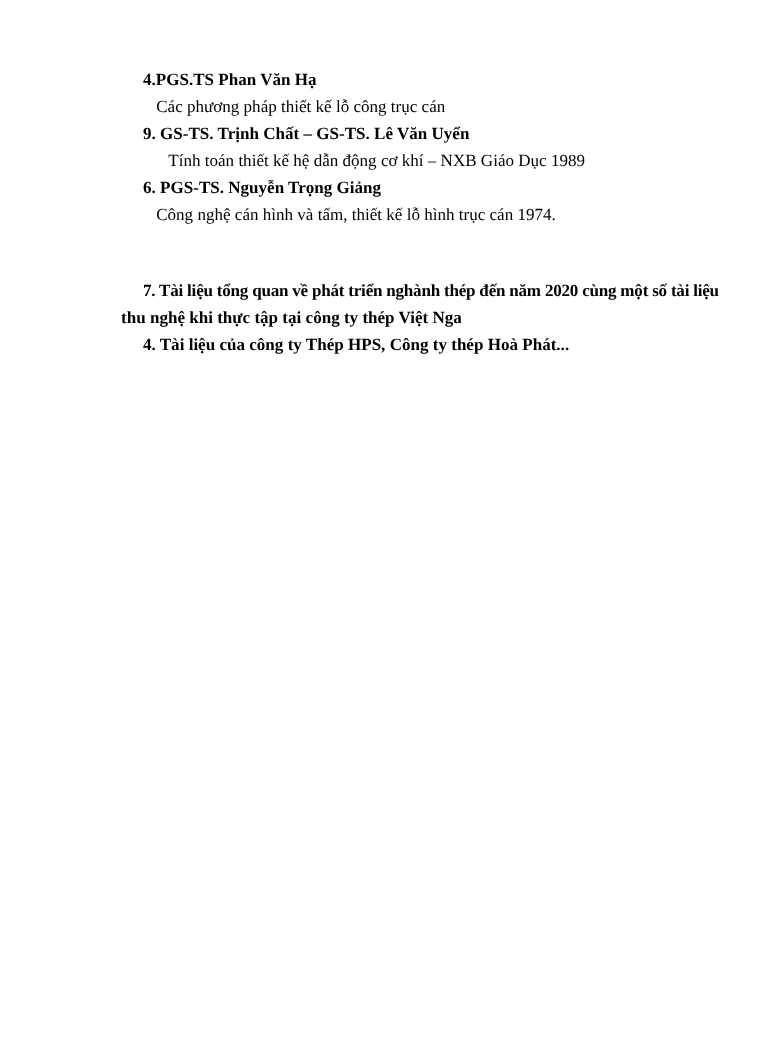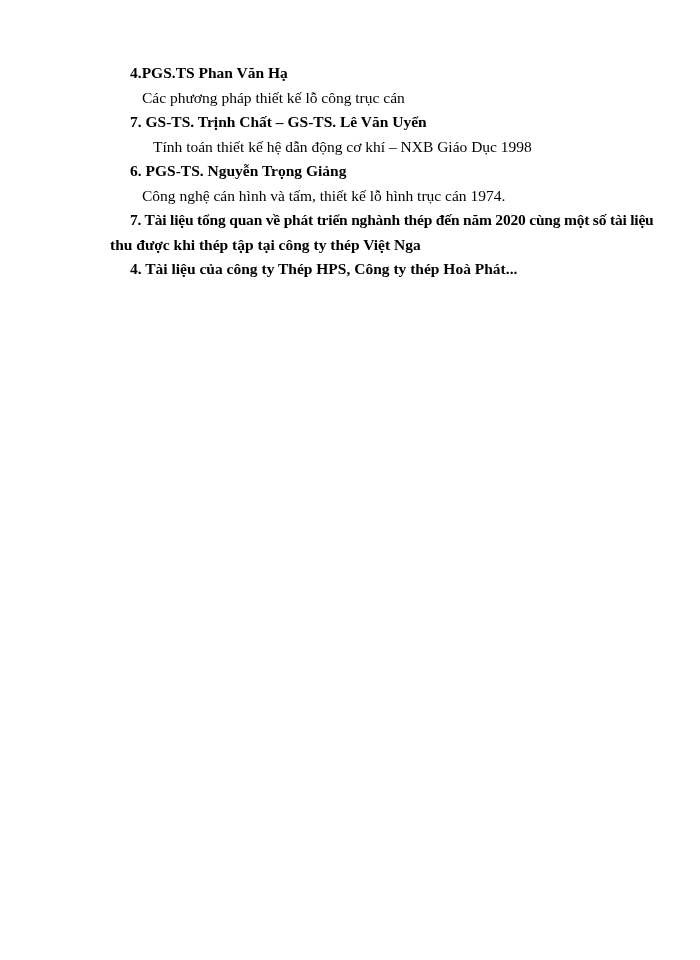--- a/index.html
+++ b/index.html
@@ -32,30 +32,31 @@
     white-space: nowrap;
   }
   .bold { font-weight: bold; }
   .indent { text-indent: 20px; }   
   .sub32 { padding-left: 32px; }   
   .sub43 { padding-left: 43px; }   
   .stretch {                        
     letter-spacing: -0.2px;
     text-align: justify;
     text-align-last: justify;
+    margin-top: 45px;
   }
 </style>
 </head>
 <body>
 
 <div class="page">
   <div class="references">
     <p class="line bold indent">4.PGS.TS Phan Văn Hạ</p>
     <p class="line sub32">Các phương pháp thiết kế lỗ công trục cán</p>
-    <p class="line bold indent">7. GS-TS. Trịnh Chất – GS-TS. Lê Văn Uyển</p>
-    <p class="line sub43">Tính toán thiết kế hệ dẫn động cơ khí – NXB Giáo Dục 1998</p>
+    <p class="line bold indent">9. GS-TS. Trịnh Chất – GS-TS. Lê Văn Uyển</p>
+    <p class="line sub43">Tính toán thiết kế hệ dẫn động cơ khí – NXB Giáo Dục 1989</p>
     <p class="line bold indent">6. PGS-TS. Nguyễn Trọng Giảng</p>
     <p class="line sub32">Công nghệ cán hình và tấm, thiết kế lỗ hình trục cán 1974.</p>
     <p class="line bold indent stretch">7. Tài liệu tổng quan về phát triển nghành thép đến năm 2020 cùng một số tài liệu</p>
-    <p class="line bold">thu được khi thép tập tại công ty thép Việt Nga</p>
+    <p class="line bold">thu nghệ khi thực tập tại công ty thép Việt Nga</p>
     <p class="line bold indent">4. Tài liệu của công ty Thép HPS, Công ty thép Hoà Phát...</p>
   </div>
 </div>
 
 </body></html>

